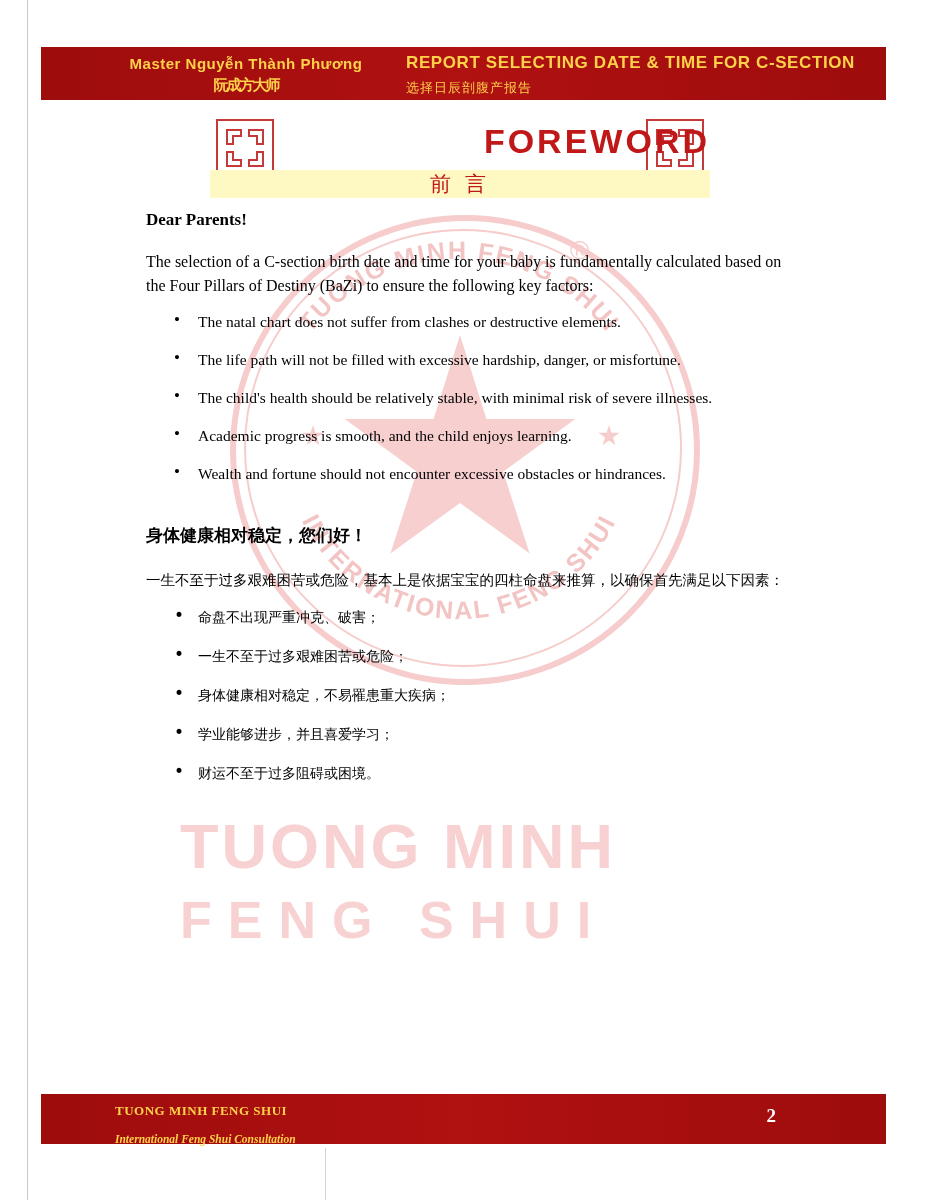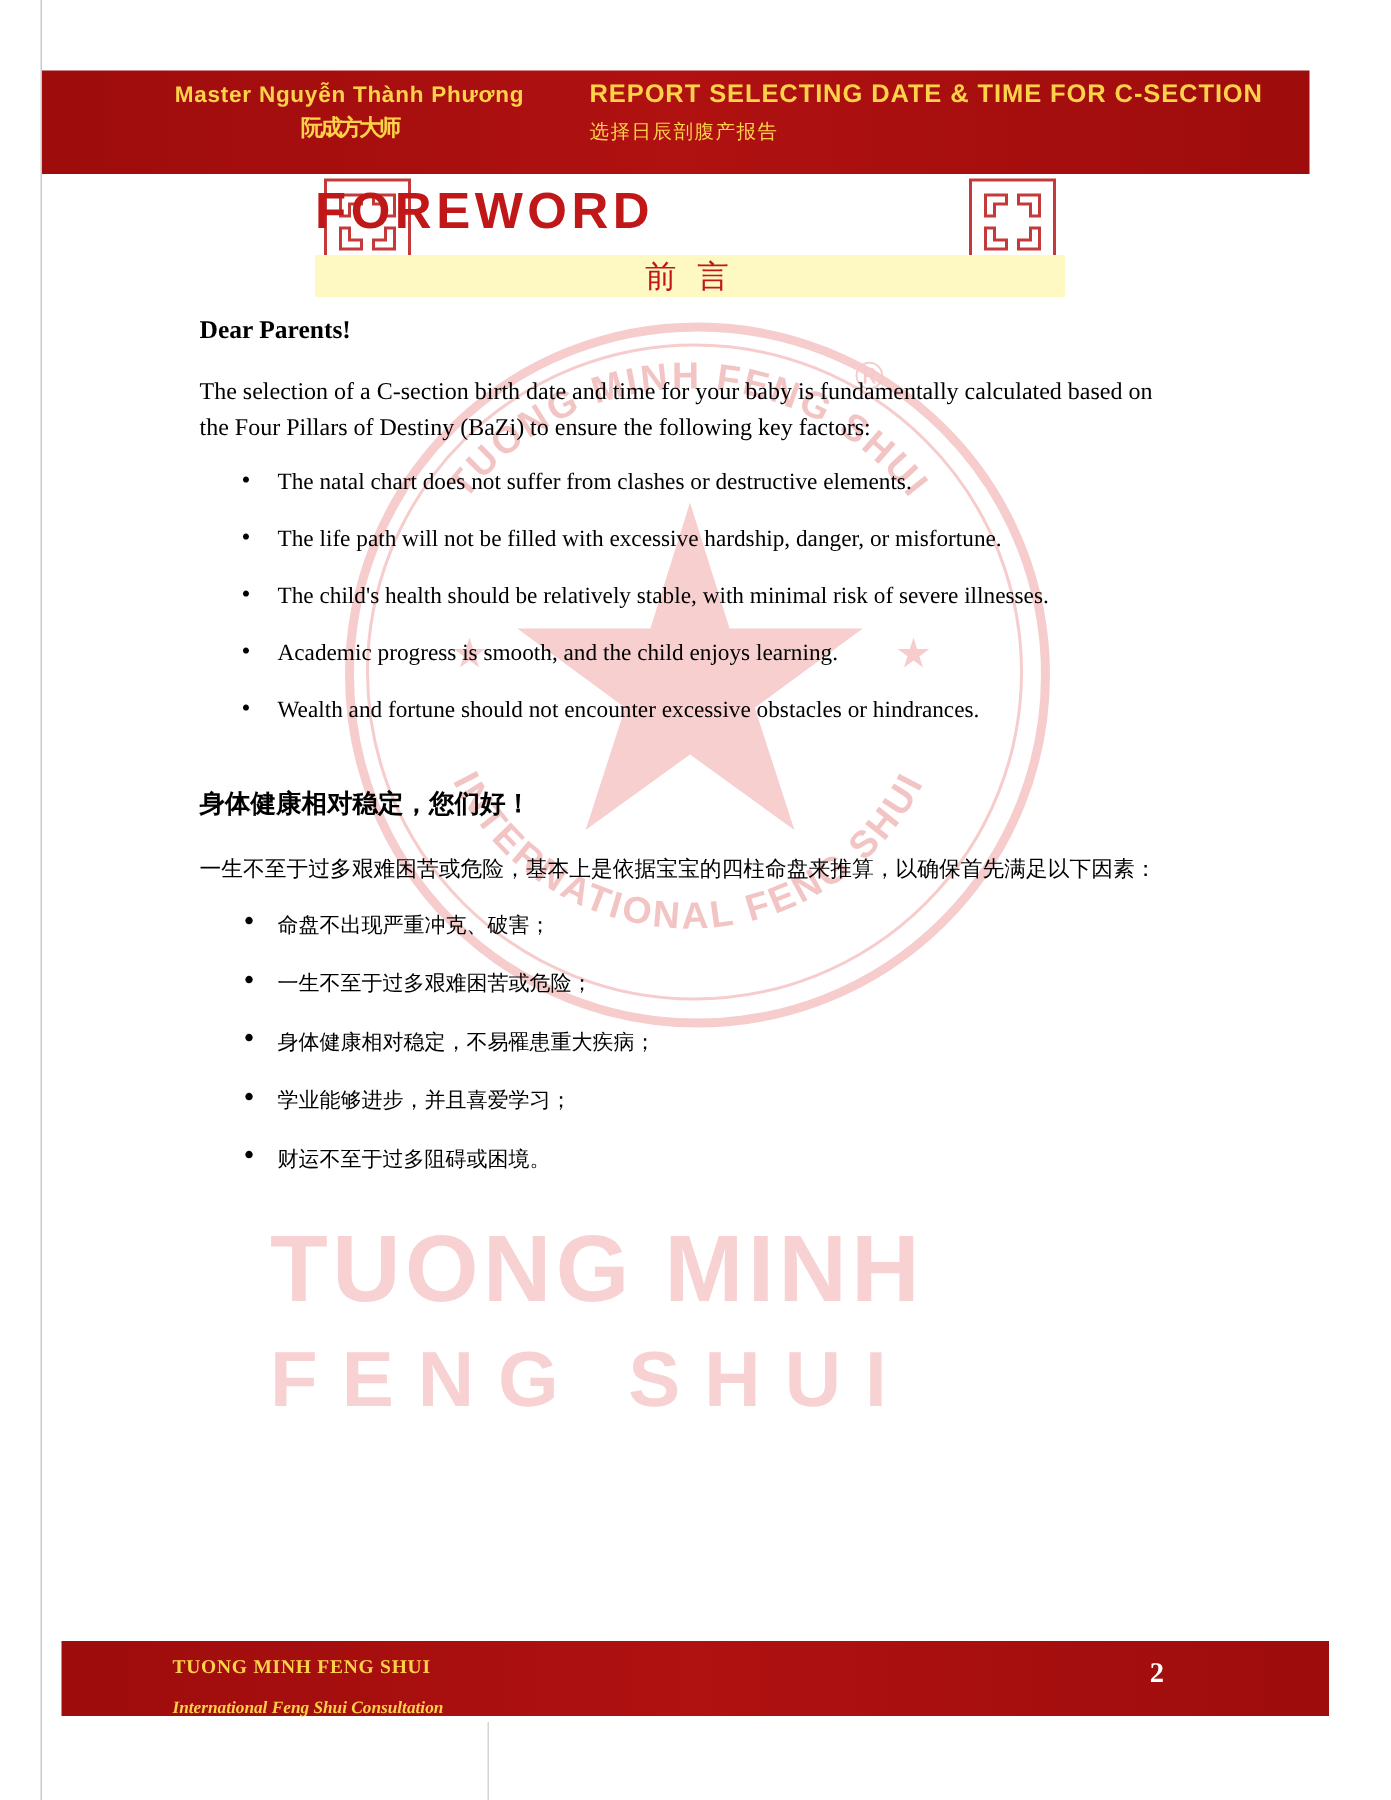--- a/index.html
+++ b/index.html
@@ -126,24 +126,24 @@
     font-family: "Liberation Sans", sans-serif;
     font-size: 52px;
     font-weight: bold;
     color: #f8d2d2;
     letter-spacing: 16px;
   }
 
   
   .header-bar {
     position: absolute;
-    left: 28px;
+    left: 41px;
     top: 47px;
     width: 845px;
-    height: 69px;
+    height: 53px;
     background: #a60a0a;
     background: linear-gradient(90deg, #9e0c0c 0%, #b01111 50%, #9e0c0c 100%);
     z-index: 5;
   }
   .header-left {
     position: absolute;
     left: 60px;
     top: 8px;
     text-align: center;
     width: 290px;
@@ -194,21 +194,21 @@
     top: 110px;
     width: 500px;
     height: 90px;
     z-index: 4;
   }
   .title-main {
     position: absolute;
     left: 0;
     top: 12px;
     width: 500px;
-    text-align: left;
+    text-align: right;
     font-family: "Liberation Sans", sans-serif;
     font-size: 34px;
     font-weight: bold;
     color: #c01818;
     letter-spacing: 3px;
   }
   .title-sub {
     position: absolute;
     left: 0;
     top: 60px;
@@ -234,21 +234,21 @@
     width: 60px;
     height: 60px;
   }
   .corner svg { display:block; }
   .corner-left { left: 5px; top: 8px; }
   .corner-right { right: 5px; top: 8px; }
 
   
   .content {
     position: absolute;
-    left: 133px;
+    left: 146px;
     top: 210px;
     width: 650px;
     z-index: 3;
   }
   .h-dear {
     font-family: "Liberation Serif", serif;
     font-size: 17px;
     font-weight: bold;
     color: #000;
     margin: 0 0 20px 0;

